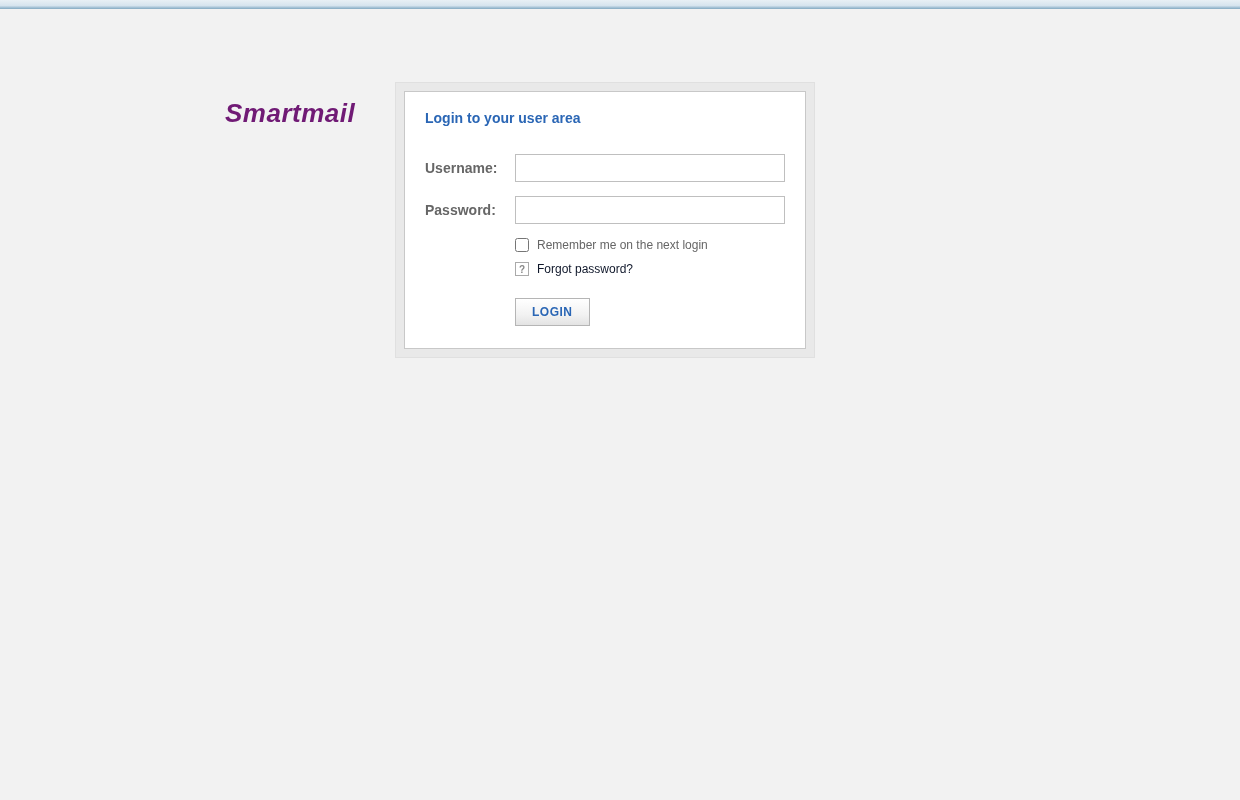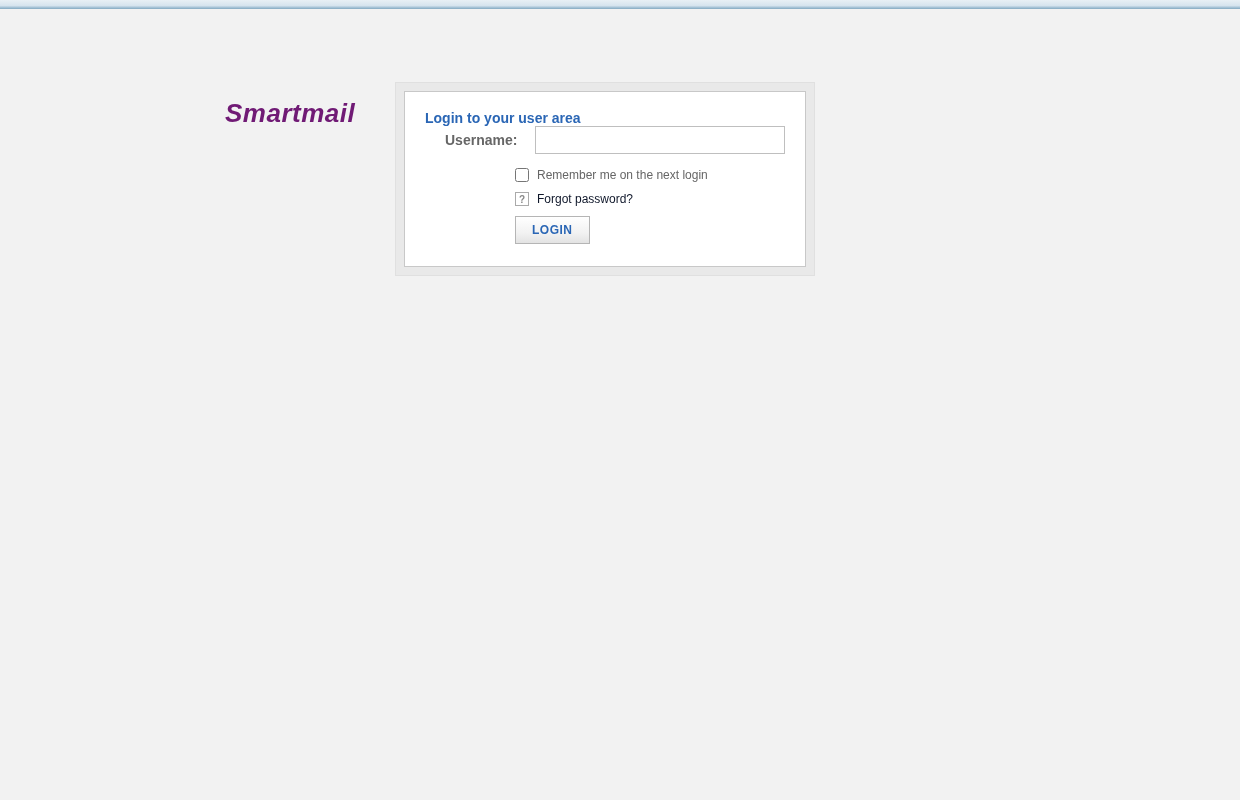--- a/index.html
+++ b/index.html
@@ -47,27 +47,27 @@
     background: #ffffff;
     border: 1px solid #c8c8c8;
     padding: 18px 20px 22px 20px;
     box-sizing: border-box;
   }
 
   .panel-title {
     color: #2a66b5;
     font-weight: bold;
     font-size: 14px;
+    margin-bottom: 28px;
   }
 
   .form-row {
     display: flex;
     align-items: center;
     margin-bottom: 14px;
-    margin-left: 20px;
   }
 
   .form-label {
     width: 90px;
     flex: 0 0 90px;
     font-weight: bold;
     color: #666;
     font-size: 14px;
   }
 
@@ -113,21 +113,21 @@
   }
 
   .forgot-link {
     color: #0f172a;
     font-size: 12px;
     cursor: pointer;
   }
 
   .button-row {
     margin-left: 90px;
-    margin-top: 10px;
+    margin-top: 22px;
   }
 
   .login-button {
     display: inline-block;
     padding: 6px 16px;
     font-size: 12px;
     font-weight: bold;
     color: #2a66b5;
     background: linear-gradient(to bottom, #ffffff 0%, #f2f2f2 60%, #e3e3e3 100%);
     border: 1px solid #b5b5b5;
@@ -145,20 +145,24 @@
 <div class="login-outer">
   <div class="login-inner">
 
     <div class="panel-title">Login to your user area</div>
 
     <div class="form-row">
       <div class="form-label">Username:</div>
       <input type="text" class="text-input" value="" style="">
     </div>
 
+    <div class="form-row">
+      <div class="form-label">Password:</div>
+      <input type="password" class="text-input" value="" style="">
+    </div>
 
     <div class="aux-row">
       <input type="checkbox" class="remember-checkbox" style="">
       <span>Remember me on the next login</span>
     </div>
 
     <div class="aux-row">
       <span class="help-icon">?</span>
       <span class="forgot-link">Forgot password?</span>
     </div>

